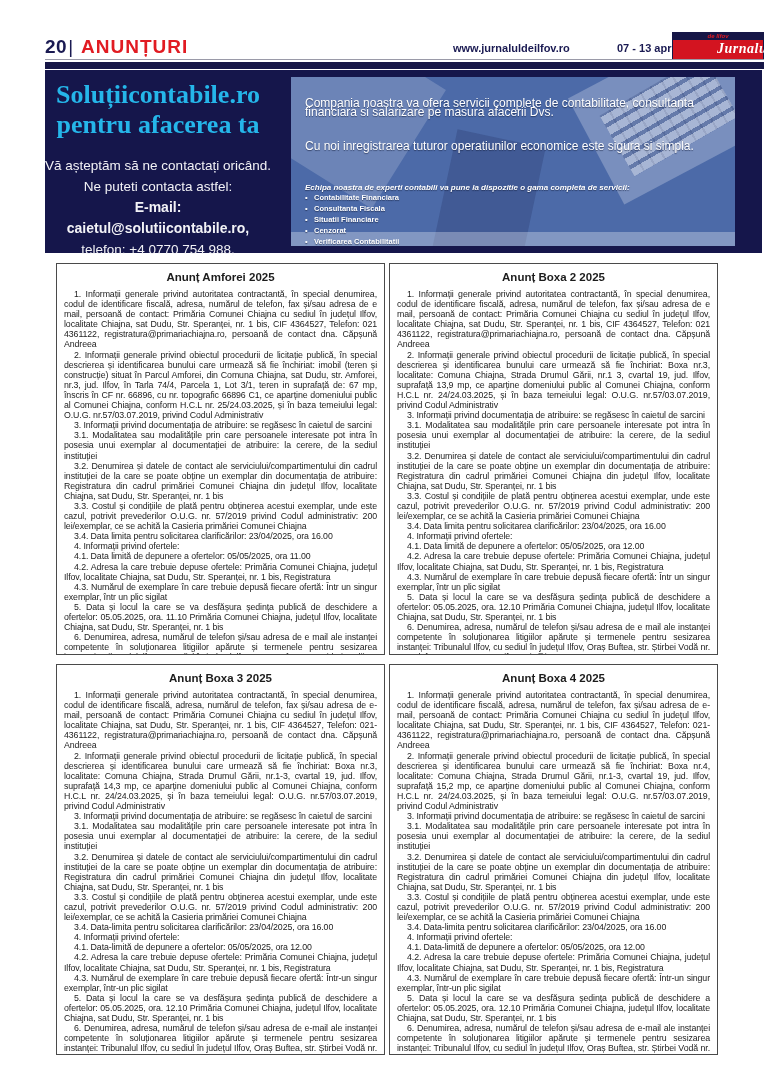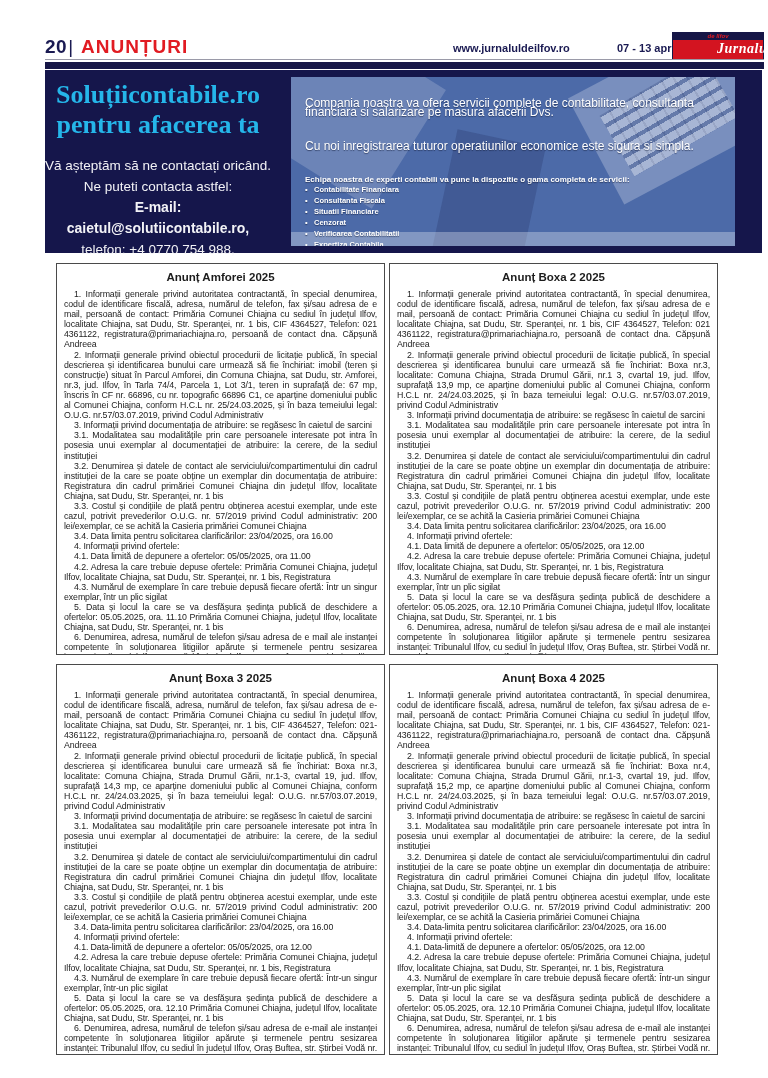--- a/index.html
+++ b/index.html
@@ -42,21 +42,21 @@
   .ad-photo .s3{left:150px;top:60px;width:90px;height:150px;transform:rotate(12deg);background:rgba(30,45,90,.25);}
   .ad-photo .s4{left:0;bottom:0;width:444px;height:14px;background:rgba(255,255,255,.30);}
   .ad-photo .keys{position:absolute;right:6px;top:4px;width:120px;height:70px;transform:rotate(-30deg);
                   background:repeating-linear-gradient(0deg,rgba(255,255,255,.35) 0 8px,rgba(70,90,140,.4) 8px 12px),
                              repeating-linear-gradient(90deg,rgba(255,255,255,0) 0 10px,rgba(70,90,140,.45) 10px 12px);}
   .ad-text{position:absolute;left:14px;top:0;width:416px;color:#ffffff;
            text-shadow:0 1px 1px rgba(20,30,60,.6);}
   .ad-intro{font-size:12px;font-weight:normal;line-height:9px;margin-top:0;}
   .ad-intro.i1{margin-top:22px;}
   .ad-intro.i2{margin-top:25px;}
-  .ad-svc-head{font-size:8px;font-weight:bold;margin-top:24px;}
+  .ad-svc-head{font-size:8px;font-weight:bold;margin-top:32px;font-style:italic;}
   .svc{font-size:7.5px;font-weight:bold;line-height:10px;margin-top:1px;}
   .svc .bullet{display:inline-block;width:9px;}
 
   
   .abox{position:absolute;width:329px;background:#ffffff;border:1px solid #4a4a4a;
         box-sizing:border-box;overflow:hidden;}
   .abox.b1{left:56px; top:263px;height:392px;}
   .abox.b2{left:389px;top:263px;height:392px;}
   .abox.b3{left:56px; top:664px;height:391px;}
   .abox.b4{left:389px;top:664px;height:391px;}

